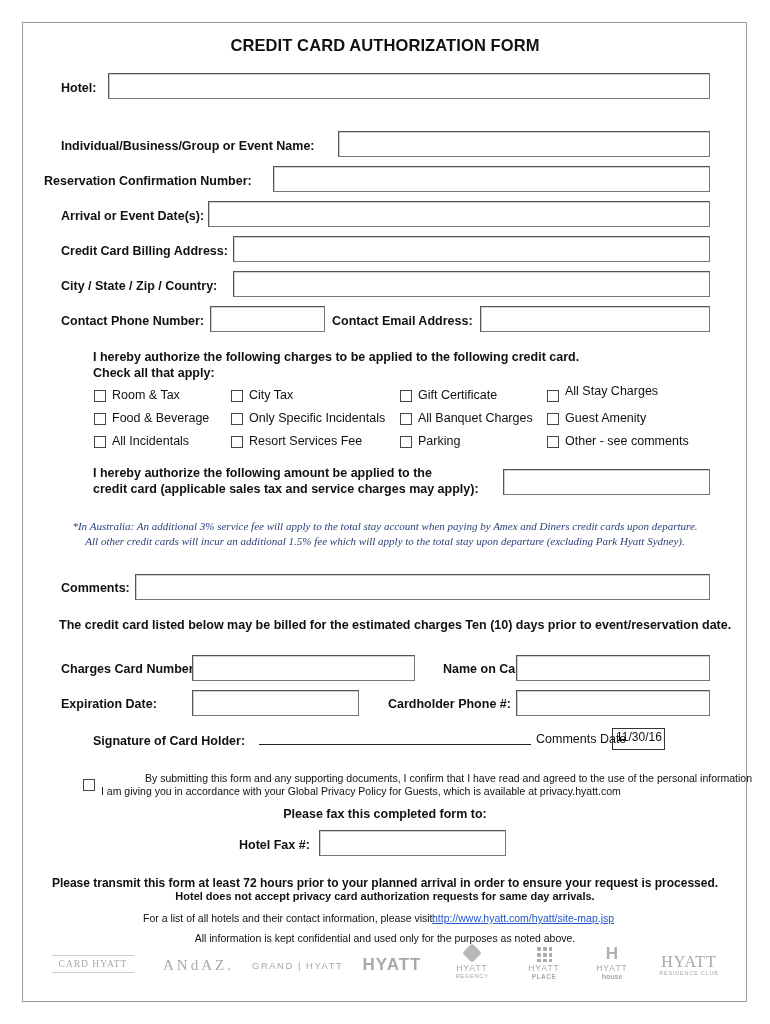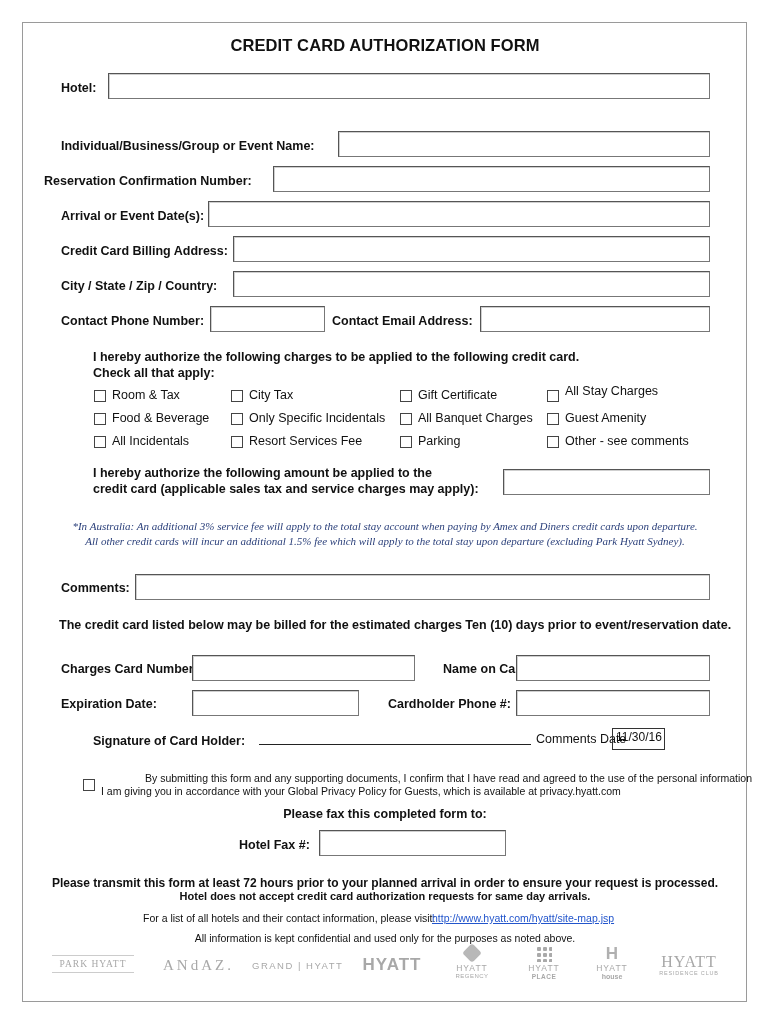--- a/index.html
+++ b/index.html
@@ -112,26 +112,26 @@
 
 <div class="abs cb" style="left:83px;top:779px;width:12px;height:12px;"></div>
 <div class="abs small" style="left:107px;top:772px;margin-left:38px;">By submitting this form and any supporting documents, I confirm that I have read and agreed to the use of the personal information</div>
 <div class="abs small" style="left:101px;top:785px;">I am giving you in accordance with your Global Privacy Policy for Guests, which is available at privacy.hyatt.com</div>
 
 <div class="abs center lbl" style="top:807px;">Please fax this completed form to:</div>
 <div class="abs lbl" style="left:239px;top:838px;">Hotel Fax #:</div>
 <div class="abs field" style="left:319px;top:830px;width:187px;height:26px;"></div>
 
 <div class="abs center" style="top:876px;font-size:12px;font-weight:bold;">Please transmit this form at least 72 hours prior to your planned arrival in order to ensure your request is processed.</div>
-<div class="abs center" style="top:890px;font-size:11px;font-weight:bold;">Hotel does not accept credit card authorization requests for same day arrivals.</div>
+<div class="abs center" style="top:890px;font-size:11px;font-weight:bold;">Hotel does not accept privacy card authorization requests for same day arrivals.</div>
 <div class="abs small" style="left:143px;top:912px;">For a list of all hotels and their contact information, please visit:</div>
 <div class="abs small link" style="left:432px;top:912px;">http://www.hyatt.com/hyatt/site-map.jsp</div>
 <div class="abs center small" style="top:932px;">All information is kept confidential and used only for the purposes as noted above.</div>
 
-<div class="abs logo" style="left:52px;top:955px;width:82px;border-top:1px solid #ccc;border-bottom:1px solid #ccc;padding:3px 0;font-family:'Liberation Serif',serif;font-size:9.5px;letter-spacing:1px;">PARK HYATT</div>
+<div class="abs logo" style="left:52px;top:955px;width:82px;border-top:1px solid #ccc;border-bottom:1px solid #ccc;padding:3px 0;font-family:'Liberation Serif',serif;font-size:9.5px;letter-spacing:1px;">CARD HYATT</div>
 <div class="abs logo" style="left:163px;top:957px;width:65px;font-family:'Liberation Serif',serif;font-size:15px;letter-spacing:3px;text-align:right;">ANdAZ.</div>
 <div class="abs logo" style="left:252px;top:960px;width:85px;font-size:9.5px;letter-spacing:1.5px;">GRAND | HYATT</div>
 <div class="abs logo" style="left:360px;top:955px;width:64px;font-size:17px;font-weight:bold;letter-spacing:1px;">HYATT</div>
 
 <div class="abs logo" style="left:452px;top:946px;width:40px;">
   <div style="width:14px;height:14px;margin:0 auto;background:#b8b8b8;transform:rotate(45deg);border-radius:3px;"></div>
   <div style="font-size:8.5px;letter-spacing:1px;margin-top:3px;">HYATT</div>
   <div style="font-size:6px;letter-spacing:0.5px;">REGENCY</div>
 </div>
 <div class="abs logo" style="left:524px;top:946px;width:40px;">

